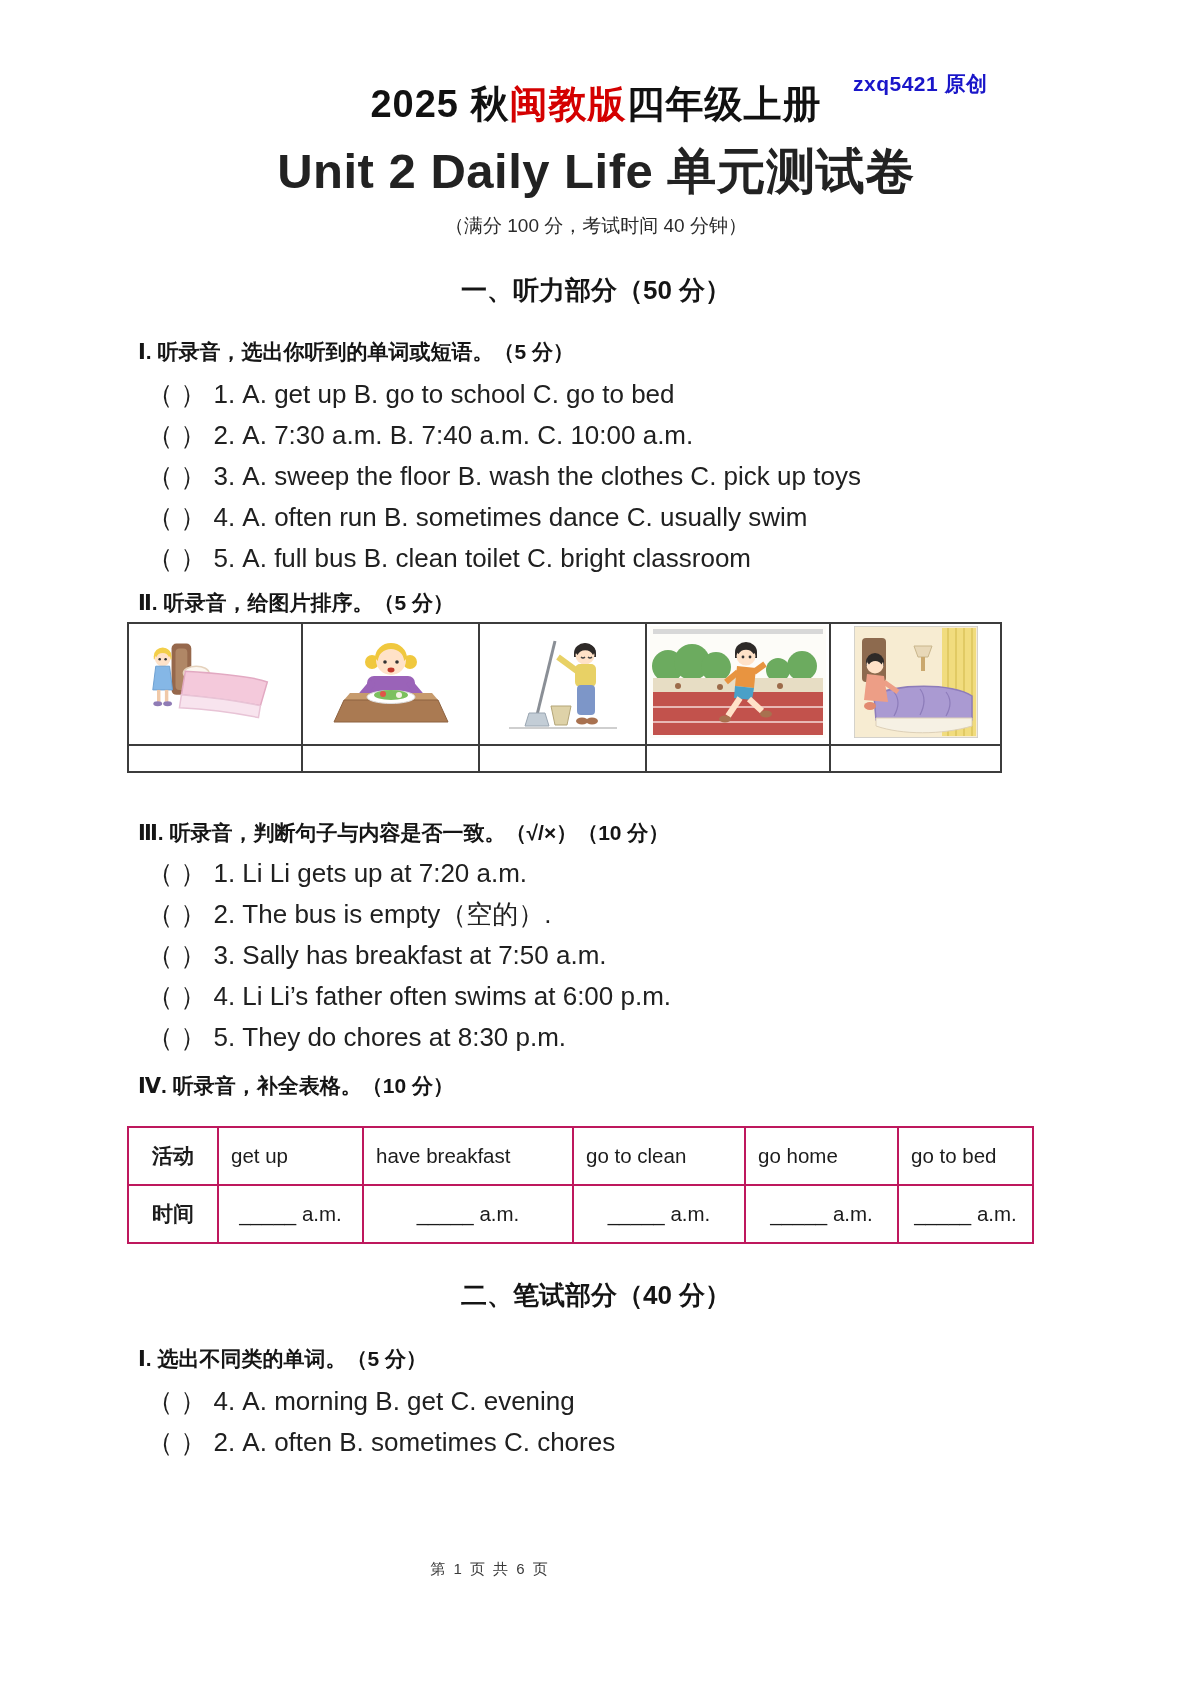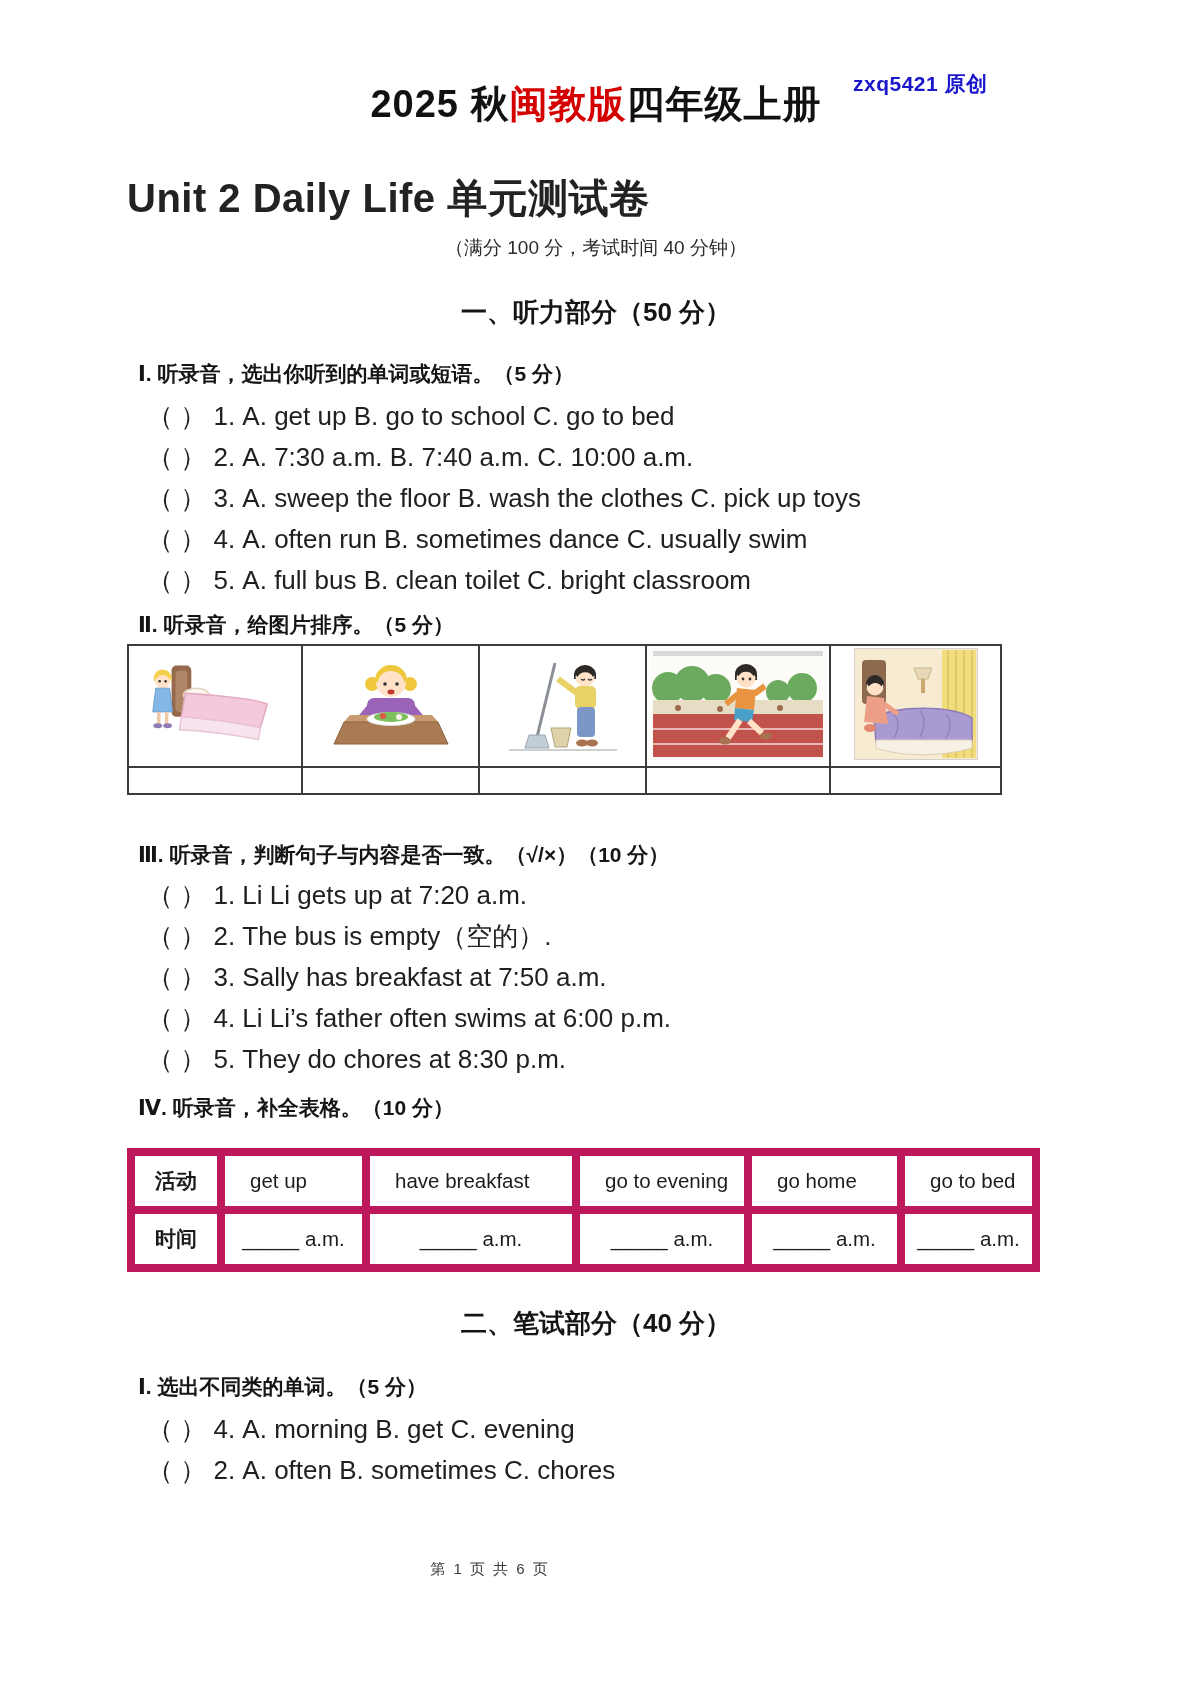--- a/index.html
+++ b/index.html
@@ -20,22 +20,22 @@
     position:absolute; top:70px; left:853px;
     color:#1a16c9; font-weight:bold; font-size:21px;
     letter-spacing:0.5px;
   }
   .title1 {
     text-align:center; font-size:38px; font-weight:bold;
     color:#111; letter-spacing:1px; line-height:1.2;
   }
   .title1 .red { color:#d40000; }
   .title2 {
-    font-size:40px; font-weight:bold;
-    color:#222; margin-top:46px; line-height:1.2; letter-spacing:0.5px;
+    text-align:center; font-size:49px; font-weight:bold;
+    color:#222; margin-top:14px; line-height:1.2; letter-spacing:0.5px;
   }
   .subtitle {
     text-align:center; font-size:19px; color:#2a2a2a; margin-top:13px;
   }
   .section-heading {
     text-align:center; font-size:26px; font-weight:bold;
     color:#151515; margin-top:34px;
   }
   .part-heading {
     font-size:21px; font-weight:bold; color:#151515;
@@ -55,26 +55,26 @@
     border:2px solid #3c3c3c; background:#fff;
     text-align:center; vertical-align:middle; padding:2px;
   }
   table.pic-table td.img-cell { height:122px; }
   table.pic-table td.ans-cell { height:27px; }
   
   table.sched-table {
     border-collapse:collapse; margin-top:26px; table-layout:fixed;
   }
   table.sched-table td {
-    border:8px solid #be185d; height:58px;
+    border:2px solid #be185d; height:58px;
     font-size:20.5px; color:#1c1c1c;
     text-align:center; vertical-align:middle; padding:2px 4px;
   }
   table.sched-table td.rowlab { font-weight:bold; font-size:21px; }
-  table.sched-table td.act { text-align:left; padding-left:25px; }
+  table.sched-table td.act { text-align:left; padding-left:12px; }
   .w-section { margin-top:34px; }
   .footer {
     position:absolute; top:1560px; left:0; width:980px;
     text-align:center; font-size:15px; color:#3a3a3a; letter-spacing:2px;
   }
 </style>
 </head>
 <body>
 
 <div class="page">
@@ -246,21 +246,21 @@
         <col style="width:210px">
         <col style="width:172px">
         <col style="width:153px">
         <col style="width:135px">
     </colgroup>
     <tbody>
         <tr>
       <td class="rowlab">活动</td>
       <td class="act">get up</td>
       <td class="act">have breakfast</td>
-      <td class="act">go to evening</td>
+      <td class="act">go to clean</td>
       <td class="act">go home</td>
       <td class="act">go to bed</td>
     </tr>
     <tr>
       <td class="rowlab">时间</td>
       <td>_____ a.m.</td>
       <td>_____ a.m.</td>
       <td>_____ a.m.</td>
       <td>_____ a.m.</td>
       <td>_____ a.m.</td>

